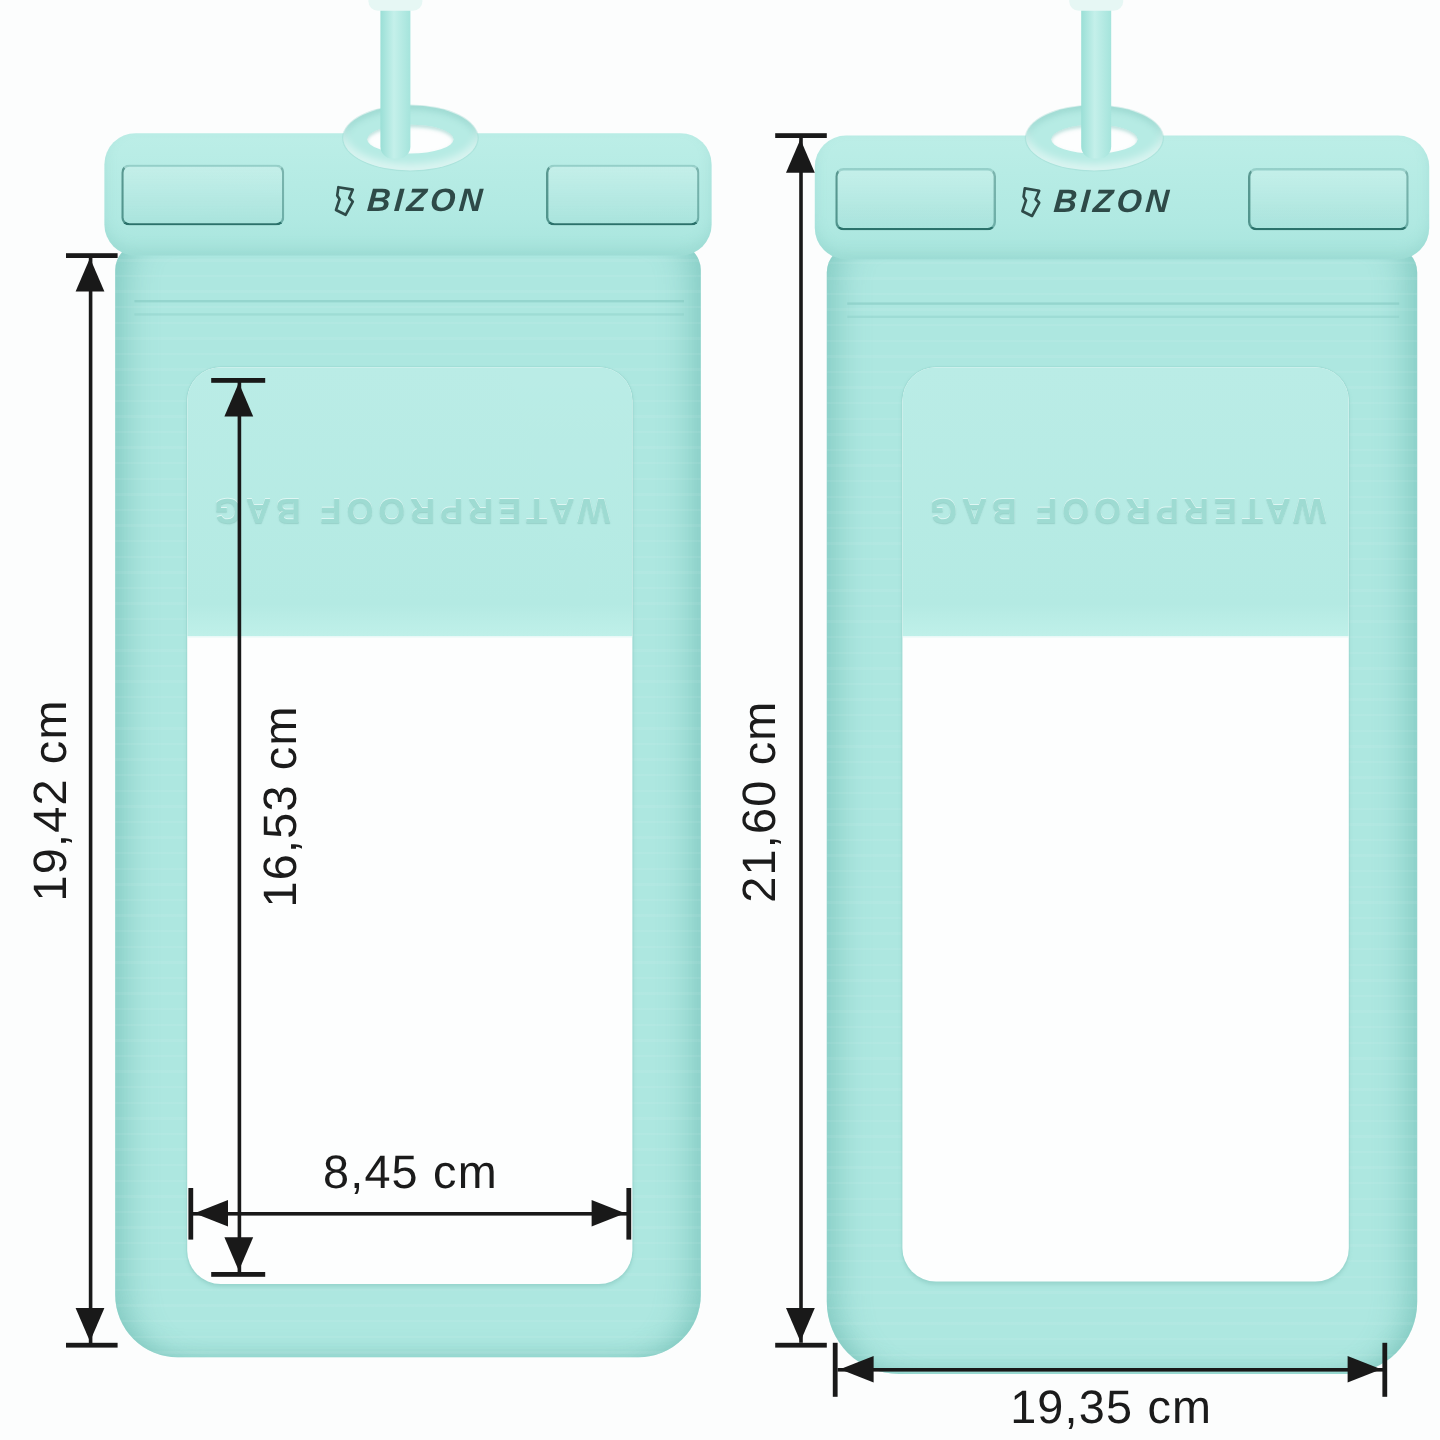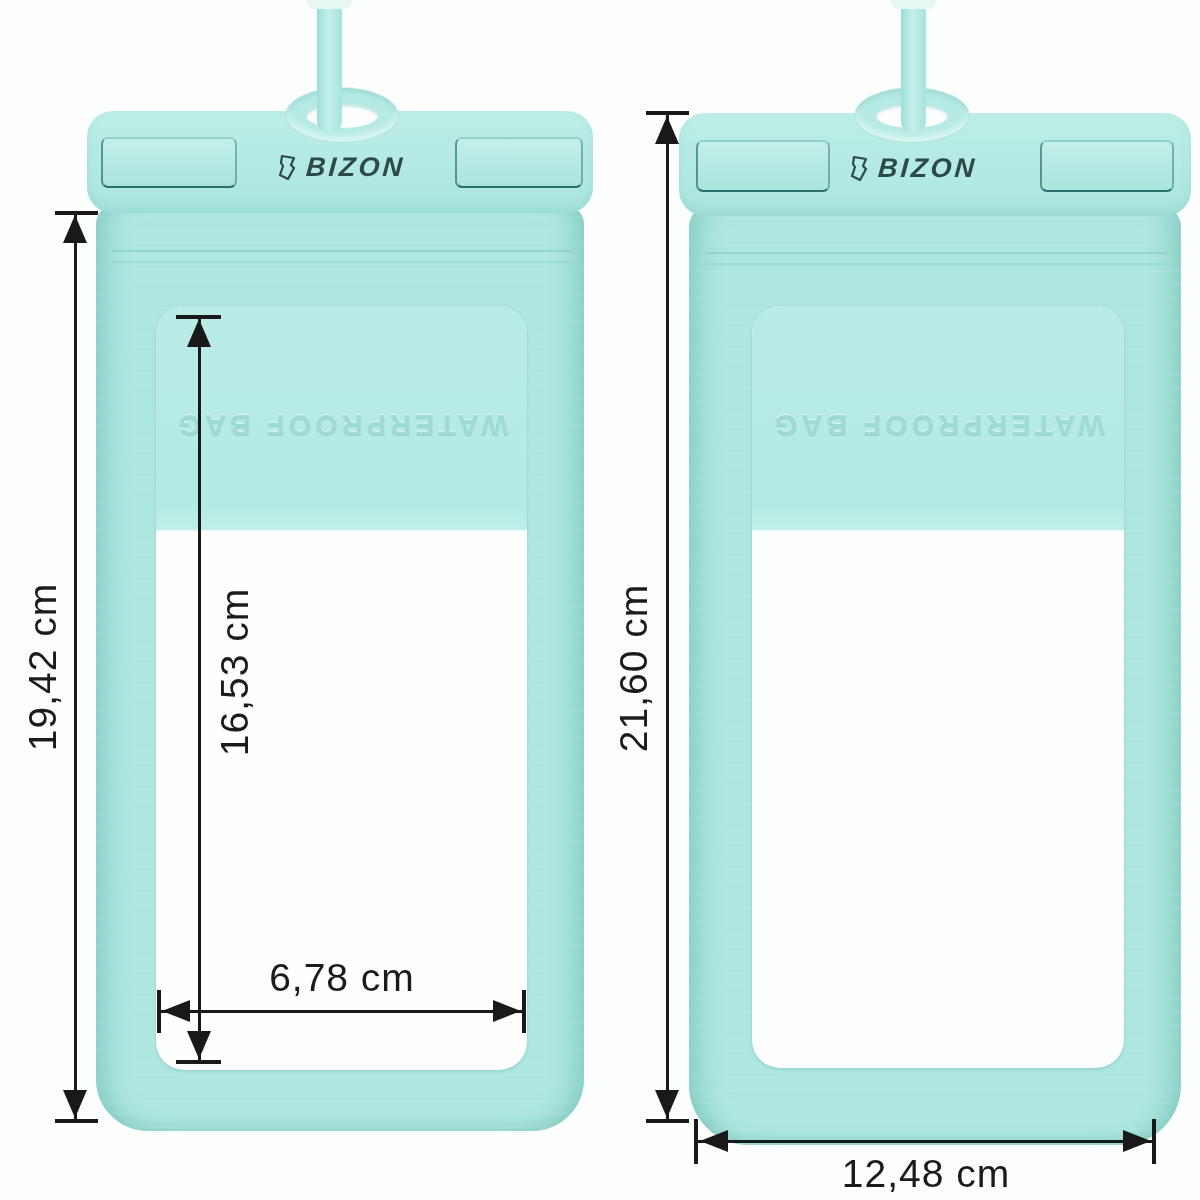--- a/index.html
+++ b/index.html
@@ -159,34 +159,34 @@
     <div class="arr arr-dn" style="left:187px;top:1031px;"></div>
     <div class="dim-label vert" style="left:235px;top:672px;">16,53 cm</div>
   </div>
 
   <div>
     <div class="dl" style="left:160px;top:1010px;width:364px;height:3px;"></div>
     <div class="dl" style="left:157px;top:990px;width:4px;height:43px;"></div>
     <div class="dl" style="left:522px;top:990px;width:4px;height:43px;"></div>
     <div class="arr arr-lf" style="left:162px;top:1000px;"></div>
     <div class="arr arr-rt" style="left:493px;top:1000px;"></div>
-    <div class="dim-label horiz" style="left:342px;top:956px;">6,78 cm</div>
+    <div class="dim-label horiz" style="left:342px;top:956px;">8,45 cm</div>
   </div>
 
   <div>
     <div class="dl" style="left:666px;top:115px;width:3px;height:1004px;"></div>
     <div class="dl" style="left:646px;top:111px;width:43px;height:4px;"></div>
     <div class="dl" style="left:646px;top:1119px;width:43px;height:4px;"></div>
     <div class="arr arr-up" style="left:655px;top:116px;"></div>
     <div class="arr arr-dn" style="left:655px;top:1090px;"></div>
     <div class="dim-label vert" style="left:634px;top:668px;">21,60 cm</div>
   </div>
 
   <div>
     <div class="dl" style="left:698px;top:1140px;width:456px;height:3px;"></div>
     <div class="dl" style="left:694px;top:1119px;width:4px;height:45px;"></div>
     <div class="dl" style="left:1152px;top:1119px;width:4px;height:45px;"></div>
     <div class="arr arr-lf" style="left:700px;top:1130px;"></div>
     <div class="arr arr-rt" style="left:1123px;top:1130px;"></div>
-    <div class="dim-label horiz" style="left:926px;top:1152px;">12,48 cm</div>
+    <div class="dim-label horiz" style="left:926px;top:1152px;">19,35 cm</div>
   </div>
 
 </div>
 
 </body></html>

